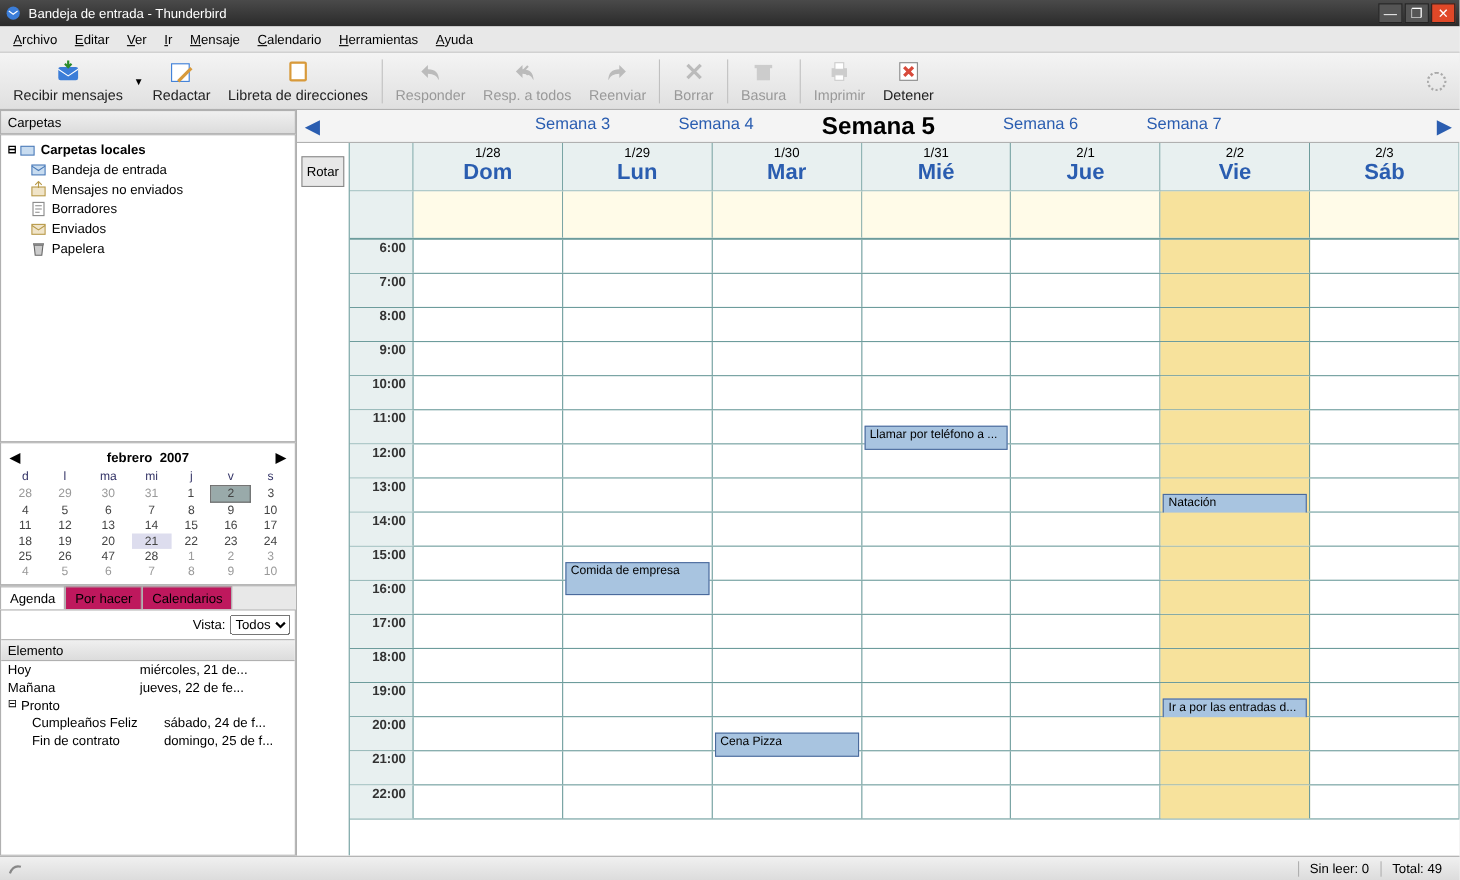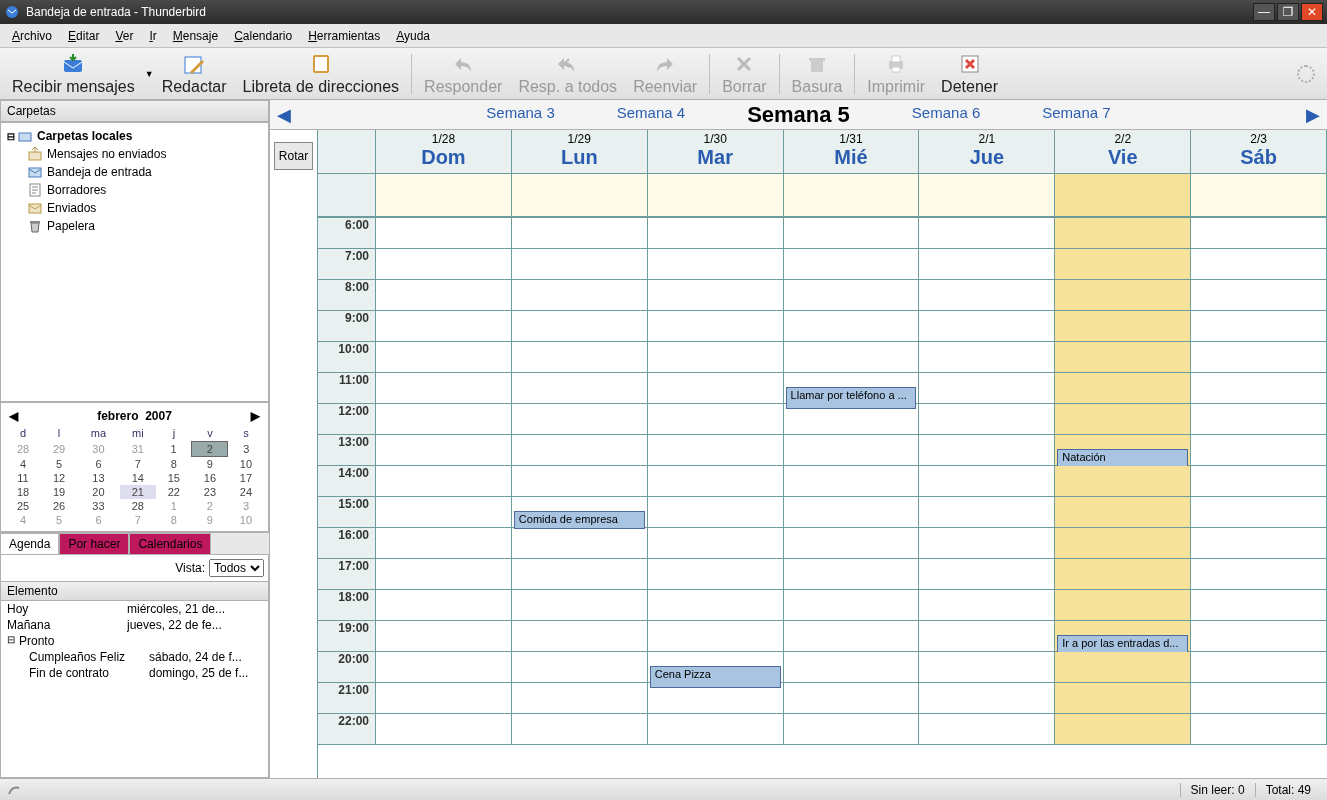--- a/index.html
+++ b/index.html
@@ -12,21 +12,21 @@
 .titlebar .winbtn { width: 22px; height: 18px; background: #555; border: 1px solid #222; display: flex; align-items: center; justify-content: center; color: #fff; cursor: pointer; }
 .titlebar .winbtn.close { background: #e04828; }
 
 .menubar { background: #e8e8e8; border-bottom: 1px solid #c0c0c0; height: 24px; display: flex; align-items: center; padding: 0 4px; }
 .menubar .menuitem { padding: 2px 8px; cursor: pointer; }
 .menubar .menuitem u { text-decoration: underline; }
 
 .toolbar { background: linear-gradient(#f4f4f4,#e0e0e0); border-bottom: 1px solid #b0b0b0; height: 52px; display: flex; align-items: center; padding: 0 4px; }
 .toolbar .tbtn { display: flex; flex-direction: column; align-items: center; padding: 2px 8px; cursor: pointer; min-width: 50px; }
 .toolbar .tbtn .ticon { width: 24px; height: 24px; margin-bottom: 2px; }
-.toolbar .tbtn .tlabel { font-size: 16px; color: #222; white-space: nowrap; }
+.toolbar .tbtn .tlabel { font-size: 13px; color: #222; white-space: nowrap; }
 .toolbar .tbtn.disabled .tlabel { color: #999; }
 .toolbar .sep { width: 1px; height: 40px; background: #c0c0c0; margin: 0 4px; }
 .toolbar .dropdown-arrow { font-size: 9px; margin-left: 2px; align-self: center; }
 .toolbar .spacer { flex: 1; }
 .toolbar .throbber { width: 18px; height: 18px; border: 2px dotted #aaa; border-radius: 50%; margin-right: 8px; }
 
 .main { flex: 1; display: flex; overflow: hidden; }
 
 .sidebar { width: 270px; display: flex; flex-direction: column; background: #f0f0f0; border-right: 1px solid #b0b0b0; }
 .sidebar .pane-header { background: linear-gradient(#f0f0f0,#dcdcdc); border: 1px solid #b0b0b0; padding: 3px 6px; font-size: 12px; }
@@ -238,34 +238,34 @@
           <span class="ficon">
             <svg viewBox="0 0 16 16">
               <rect x="2" y="5" width="12" height="8" fill="#c8dcf0" stroke="#4a7ab8"></rect>
             </svg>
           </span>
           <span>Carpetas locales</span>
         </div>
         <div class="node child">
           <span class="ficon">
             <svg viewBox="0 0 16 16">
+              <rect x="2" y="4" width="12" height="9" fill="#c8dcf0" stroke="#4a7ab8"></rect>
+              <path d="M2 5 L8 9 L14 5" stroke="#4a7ab8" fill="none"></path>
+            </svg>
+          </span>
+          <span>Bandeja de entrada</span>
+        </div>
+        <div class="node child">
+          <span class="ficon">
+            <svg viewBox="0 0 16 16">
               <rect x="2" y="6" width="12" height="8" fill="#f0e4c8" stroke="#b89a4a"></rect>
               <path d="M8 2 L8 7 M5 4 L8 1 L11 4" stroke="#b89a4a" fill="none"></path>
             </svg>
           </span>
           <span>Mensajes no enviados</span>
-        </div>
-        <div class="node child">
-          <span class="ficon">
-            <svg viewBox="0 0 16 16">
-              <rect x="2" y="4" width="12" height="9" fill="#c8dcf0" stroke="#4a7ab8"></rect>
-              <path d="M2 5 L8 9 L14 5" stroke="#4a7ab8" fill="none"></path>
-            </svg>
-          </span>
-          <span>Bandeja de entrada</span>
         </div>
         <div class="node child">
           <span class="ficon">
             <svg viewBox="0 0 16 16">
               <rect x="3" y="2" width="10" height="12" fill="#fff" stroke="#888"></rect>
               <path d="M5 5h6M5 8h6M5 11h4" stroke="#888"></path>
             </svg>
           </span>
           <span>Borradores</span>
         </div>
@@ -338,21 +338,21 @@
               <td class="">19</td>
               <td class="">20</td>
               <td class="today">21</td>
               <td class="">22</td>
               <td class="">23</td>
               <td class="">24</td>
             </tr>
             <tr>
               <td class="">25</td>
               <td class="">26</td>
-              <td class="">33</td>
+              <td class="">47</td>
               <td class="">28</td>
               <td class="othermonth">1</td>
               <td class="othermonth">2</td>
               <td class="othermonth">3</td>
             </tr>
             <tr>
               <td class="othermonth">4</td>
               <td class="othermonth">5</td>
               <td class="othermonth">6</td>
               <td class="othermonth">7</td>
@@ -552,21 +552,21 @@
               <div class="hour-cell"></div>
               <div class="hour-cell"></div>
               <div class="hour-cell"></div>
               <div class="hour-cell today"></div>
               <div class="hour-cell"></div>
             </div>
             <div class="hour-row">
               <div class="hour-label">15:00</div>
               <div class="hour-cell"></div>
               <div class="hour-cell">
-                <div class="event" style="top: 14px; height: 18px;">Comida de empresa</div>
+                <div class="event" style="top: 14px; height: 30px;">Comida de empresa</div>
               </div>
               <div class="hour-cell"></div>
               <div class="hour-cell"></div>
               <div class="hour-cell"></div>
               <div class="hour-cell today"></div>
               <div class="hour-cell"></div>
             </div>
             <div class="hour-row">
               <div class="hour-label">16:00</div>
               <div class="hour-cell"></div>

